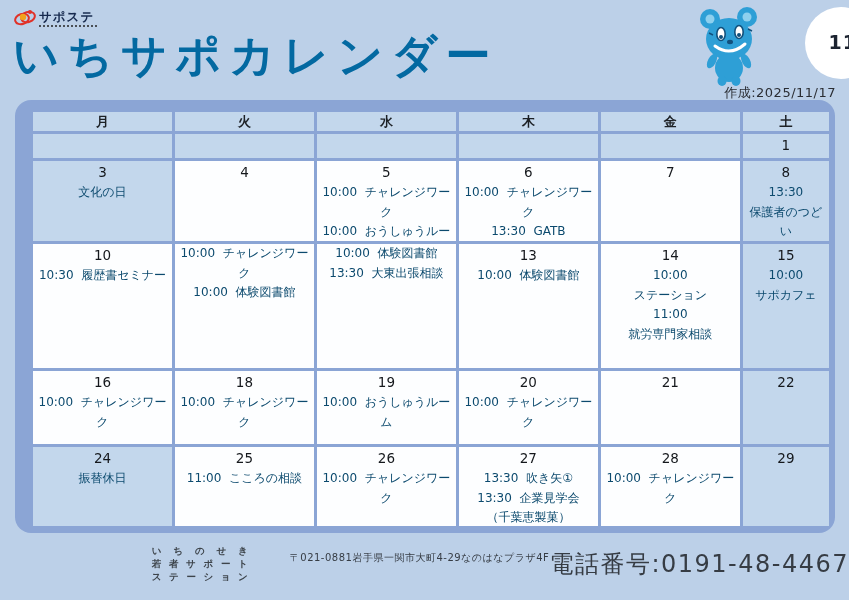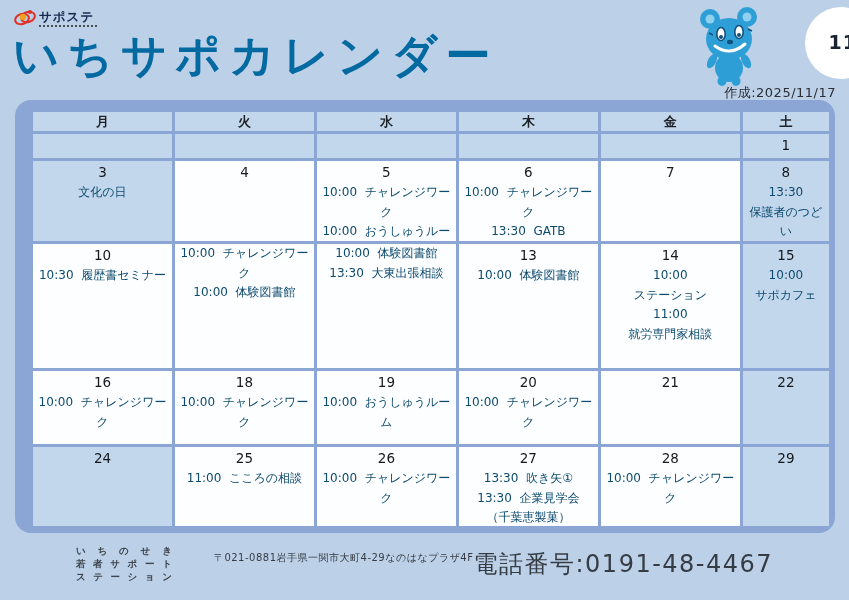--- a/index.html
+++ b/index.html
@@ -54,21 +54,21 @@
   }
   .daynum{font-size:13.5px;line-height:21px;padding-top:1px;font-weight:500;color:#15181c;}
   .evt{
     font-size:12px;line-height:19.5px;font-weight:400;color:#0c4a6e;
     white-space:pre-wrap;word-break:break-all;letter-spacing:0;
   }
 
   
   .footer{
     position:absolute;left:0;top:544px;width:100%;
-    display:flex;justify-content:center;align-items:center;gap:42px;
+    display:flex;justify-content:flex-end;align-items:center;gap:42px;
   }
   .org-block{width:96px;}
   .org-line{
     font-size:9.5px;line-height:13px;font-weight:600;color:#3d444b;
     text-align:justify;text-align-last:justify;text-justify:inter-character;
   }
   .contact-block{display:flex;flex-direction:row;}
   .address{font-size:10px;letter-spacing:0.5px;color:#363c44;line-height:14px;}
   .phone{font-size:24px;letter-spacing:1.5px;color:#363c44;font-weight:500;line-height:26px;}
 </style>
@@ -214,20 +214,21 @@
           <div class="evt">10:00  チャレンジワーク</div>
         </div>
         <div class="cell">
           <div class="daynum">21</div>
         </div>
         <div class="cell shaded">
           <div class="daynum">22</div>
         </div>
         <div class="cell shaded">
           <div class="daynum">24</div>
+          <div class="evt">振替休日</div>
         </div>
         <div class="cell">
           <div class="daynum">25</div>
           <div class="evt">11:00  こころの相談</div>
         </div>
         <div class="cell">
           <div class="daynum">26</div>
           <div class="evt">10:00  チャレンジワーク</div>
         </div>
         <div class="cell">

